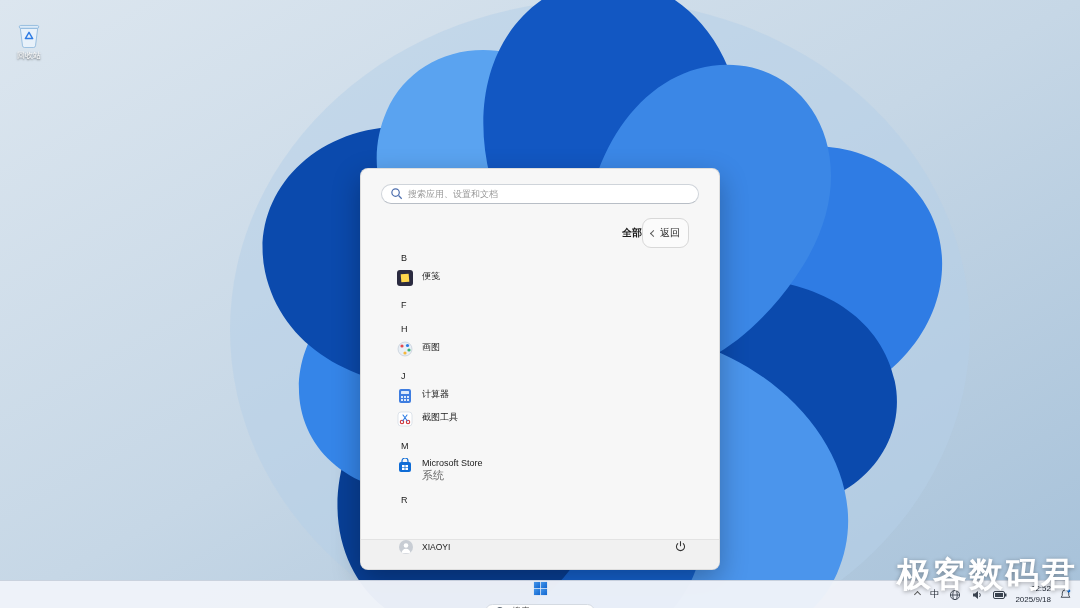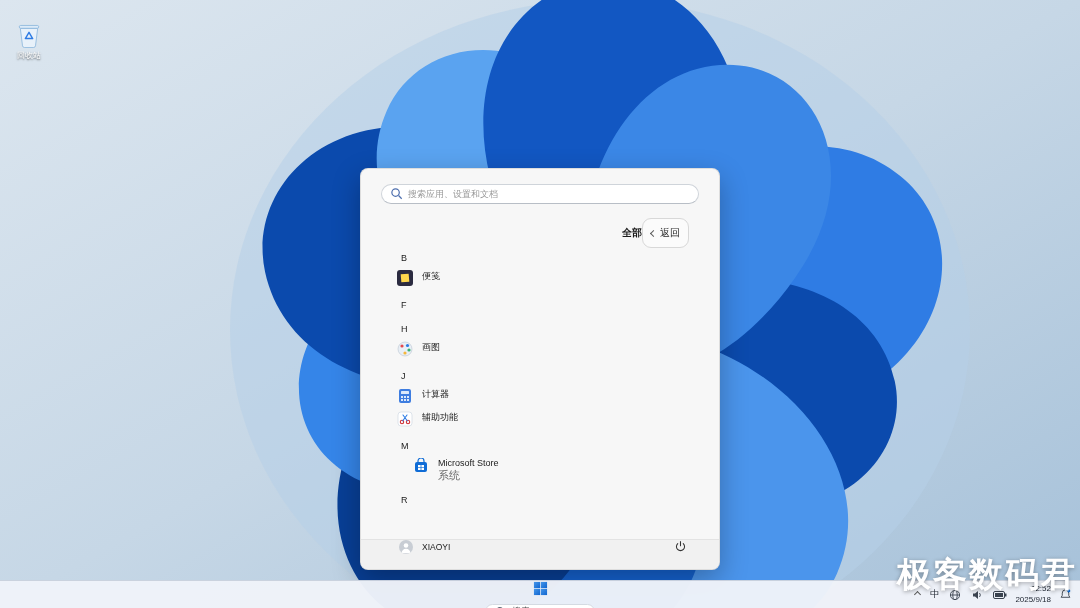--- a/index.html
+++ b/index.html
@@ -32,21 +32,21 @@
   .back-btn { display:flex; align-items:center; gap:4px; height:16px; padding:14px 8px;
               background:#fbfbfb; border:1px solid #d8d8d8; border-radius:9px;
               font-size:10px; color:#2b2b2b; font-family:inherit; cursor:pointer; }
 
   .app-list { margin-top:4px; }
   .letter-row { height:24px; display:flex; align-items:center; padding-left:40px;
                 font-size:9px; color:#1a1a1a; cursor:pointer; }
   .app-row { height:23px; display:flex; padding-left:36px; gap:9px;
              font-size:9px; color:#1a1a1a; position:relative; cursor:pointer; }
   .app-icon { width:16px; height:16px; flex:0 0 16px; display:flex; }
-  .app-row.two-line { height:30px;margin-left:16px; }
+  .app-row.two-line { height:30px; }
   .app-text { display:flex; flex-direction:column; line-height:1.25; }
   .app-sub { font-size:11px; color:#6b6b6b; }
   .row-chevron { position:absolute; right:40px; }
 
   .user-bar { position:absolute; left:0; right:0; bottom:0; height:30px;
               background:#f1f1f1; border-top:1px solid #e3e3e3; border-radius:0 0 8px 8px;
               display:flex; align-items:center; padding:0 32px 16px 38px; gap:9px; }
   .user-name { font-size:8.5px; color:#1a1a1a; }
   .power-btn { margin-left:auto; display:flex; cursor:pointer; }
 
@@ -197,21 +197,21 @@
 
       <div class="app-row">
         <span class="app-icon">
           <svg viewBox="0 0 16 16" width="16" height="16">
               <rect x="1" y="1" width="14" height="14" rx="3" fill="#fff" stroke="#c9d4df" stroke-width="0.6"></rect>
               <circle cx="5" cy="11" r="1.7" fill="none" stroke="#d13438" stroke-width="1.1"></circle>
               <circle cx="11" cy="11" r="1.7" fill="none" stroke="#d13438" stroke-width="1.1"></circle>
               <path d="M5.8 9.8 L10 4 M10.2 9.8 L6 4" stroke="#2f7ce4" stroke-width="1.1" stroke-linecap="round"></path>
             </svg>
         </span>
-        <span>辅助功能</span>
+        <span>截图工具</span>
       </div>
 
       <div class="letter-row">M</div>
 
       <div class="app-row two-line">
         <span class="app-icon">
           <svg viewBox="0 0 16 16" width="16" height="16">
               <path d="M5 4 V3 a3 3 0 0 1 6 0 V4" fill="none" stroke="#0f6cd6" stroke-width="1.2"></path>
               <rect x="2" y="4" width="12" height="10" rx="2" fill="#0f6cd6"></rect>
               <g fill="#fff">

